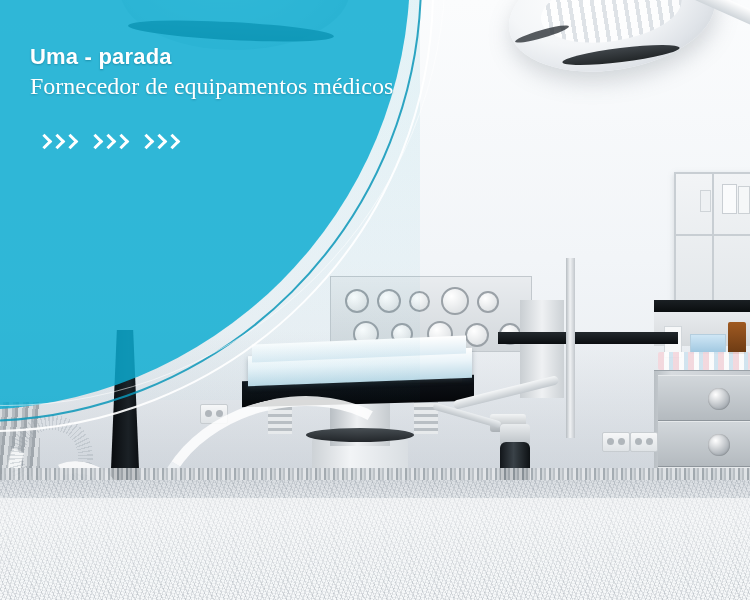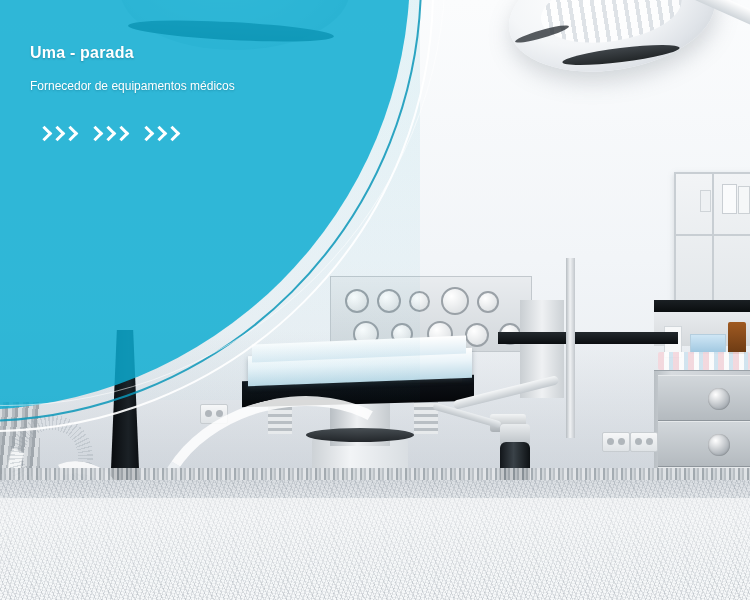--- a/index.html
+++ b/index.html
@@ -195,27 +195,28 @@
   }
   .arc-white2{
     position:absolute;left:-436px;top:-476px;width:880px;height:880px;
     border-radius:50%;border:1px solid rgba(255,255,255,.55);
     background:transparent;pointer-events:none;
   }
 
   
   .content{position:absolute;left:30px;top:44px;width:380px;z-index:20;}
   .title{
-    color:#ffffff;font-size:16px;font-weight:bold;letter-spacing:.2px;
-    margin:0 0 16px 0;line-height:1.18;
+    color:#ffffff;font-size:22px;font-weight:bold;letter-spacing:.2px;
+    margin:0 0 2px 0;line-height:1.18;
     text-shadow:0 1px 2px rgba(0,70,90,.35);
   }
   .subtitle{
-    color:#ffffff;font-size:12px;font-weight:normal;margin:0;line-height:1.2;
+    color:#ffffff;font-size:24px;font-weight:normal;margin:0;line-height:1.2;
     text-shadow:0 1px 2px rgba(0,70,90,.30);
+    font-family:Liberation Serif, serif;
   }
   .chevrons{margin:32px 0 0 8px;display:flex;gap:14px;align-items:center;}
   .chev-group{display:flex;gap:2px;}
   .chev{width:11px;height:18px;position:relative;}
   .chev:before{content:"";position:absolute;left:1px;top:3px;width:8px;height:8px;
     border-top:3px solid #ffffff;border-right:3px solid #ffffff;
     transform:rotate(45deg);}
   .para{
     margin:28px 0 0 0;color:#ffffff;font-size:14.5px;line-height:1.95;
     width:330px;text-shadow:0 1px 2px rgba(0,70,90,.30);

